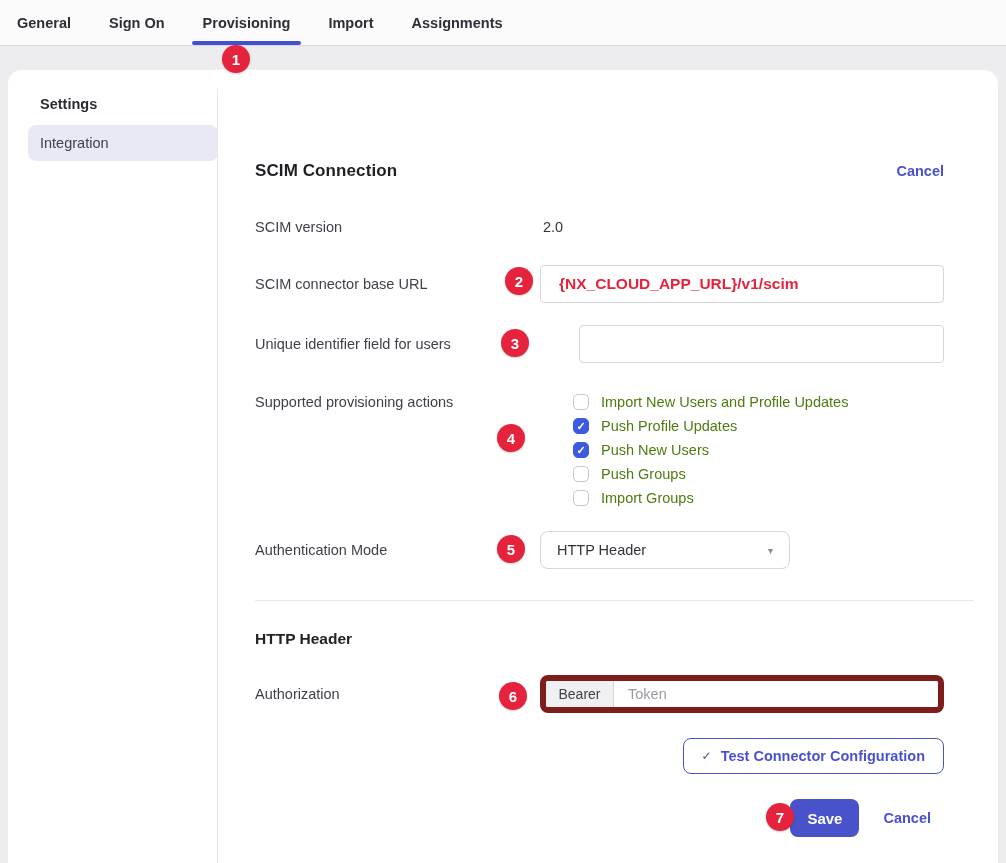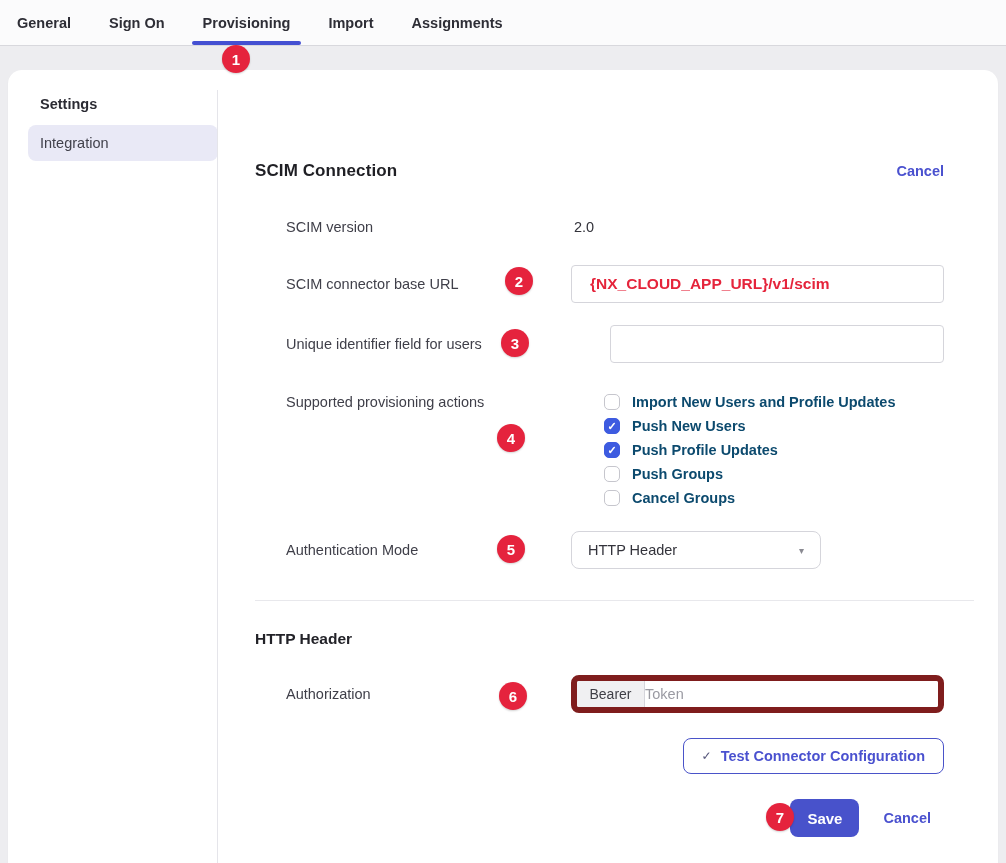--- a/index.html
+++ b/index.html
@@ -55,21 +55,21 @@
   }
   .sidebar-item.active { background:#e9e9f6; }
 
   
   .main { flex:1; padding:86px 54px 0 37px; }
 
   .head-row { display:flex; justify-content:space-between; align-items:center; height:30px; }
   .page-title { font-size:17px; font-weight:700; color:#1f1f24; letter-spacing:0.1px; }
   .link { color:#4a51cf; font-weight:700; font-size:14.5px; cursor:pointer; text-decoration:none; }
 
-  .row { display:flex; align-items:flex-start;margin-left:31px; }
+  .row { display:flex; align-items:flex-start; }
   .row-label {
     width:285px; flex-shrink:0; font-size:14.5px; color:#3f3f49; line-height:18px;
   }
   .row-field { flex:1; position:relative; }
 
   .row-version { margin-top:32px; }
   .version-value { font-size:14.5px; color:#33333b; padding-left:3px; line-height:18px; }
 
   .row-baseurl { margin-top:29px; }
   .row-baseurl .row-label, .row-uniqueid .row-label,
@@ -90,21 +90,21 @@
   .check-item { display:flex; align-items:center; height:24px; cursor:pointer; }
   .checkbox {
     width:16px; height:16px; border-radius:5px; border:1.5px solid #c6c6cd;
     background:#fff; margin-right:12px; flex-shrink:0;
     display:flex; align-items:center; justify-content:center;
   }
   .checkbox.checked { background:#3d5be0; border-color:#3d5be0; }
   .checkbox.checked::after {
     content:"\2713"; color:#fff; font-size:11px; font-weight:700; line-height:1;
   }
-  .check-label { font-size:14.5px; color:#0c4a6e;font-weight:bold; }
+  .check-label { font-size:14.5px; color:#4d7c0f; }
 
   .row-auth { margin-top:21px; }
   .select-box {
     width:250px; height:38px; border:1px solid #d5d5db; border-radius:8px;
     display:flex; align-items:center; justify-content:space-between;
     padding:0 16px; font-size:14.5px; color:#33333b; cursor:pointer; background:#fff;
   }
   .select-arrow { font-size:10px; color:#8a8a92; }
 
   .divider { height:1px; background:#e8e8ec; margin-top:31px; margin-right:-30px; }
@@ -115,21 +115,21 @@
   .input-group {
     display:flex; width:100%; height:38px; border:6px solid #7f1d1d;
     border-radius:8px; overflow:hidden; background:#fff;
   }
   .input-prefix {
     width:68px; flex-shrink:0; background:#f0f0f2; border-right:1px solid #d5d5db;
     display:flex; align-items:center; justify-content:center;
     font-size:14px; color:#3f3f47;
   }
   .input-group input {
-    flex:1; border:none; outline:none; padding:0 0; font-size:14.5px;
+    flex:1; border:none; outline:none; padding:0 14px; font-size:14.5px;
     font-family:"Liberation Sans", sans-serif; color:#33333b;
   }
   .input-group input::placeholder { color:#9a9aa2; }
 
   .test-row { margin-top:25px; display:flex; justify-content:flex-end; }
   .test-btn {
     height:36px; padding:0 18px; background:#fff;
     border:1.5px solid #4a53c9; border-radius:8px;
     color:#4a51cf; font-weight:700; font-size:14.5px;
     font-family:"Liberation Sans", sans-serif;
@@ -215,33 +215,33 @@
 
     <div class="row row-actions">
       <div class="row-label">Supported provisioning actions</div>
       <div class="row-field check-list">
         <div class="check-item">
           <span class="checkbox"></span>
           <span class="check-label">Import New Users and Profile Updates</span>
         </div>
         <div class="check-item">
           <span class="checkbox checked"></span>
+          <span class="check-label">Push Profile Updates</span>
+        </div>
+        <div class="check-item">
+          <span class="checkbox checked"></span>
           <span class="check-label">Push New Users</span>
-        </div>
-        <div class="check-item">
-          <span class="checkbox checked"></span>
-          <span class="check-label">Push Profile Updates</span>
         </div>
         <div class="check-item">
           <span class="checkbox"></span>
           <span class="check-label">Push Groups</span>
         </div>
         <div class="check-item">
           <span class="checkbox"></span>
-          <span class="check-label">Cancel Groups</span>
+          <span class="check-label">Import Groups</span>
         </div>
       </div>
     </div>
 
     <div class="row row-auth">
       <div class="row-label">Authentication Mode</div>
       <div class="row-field">
         <div class="select-box">
           <span>HTTP Header</span>
           <span class="select-arrow">▾</span>

